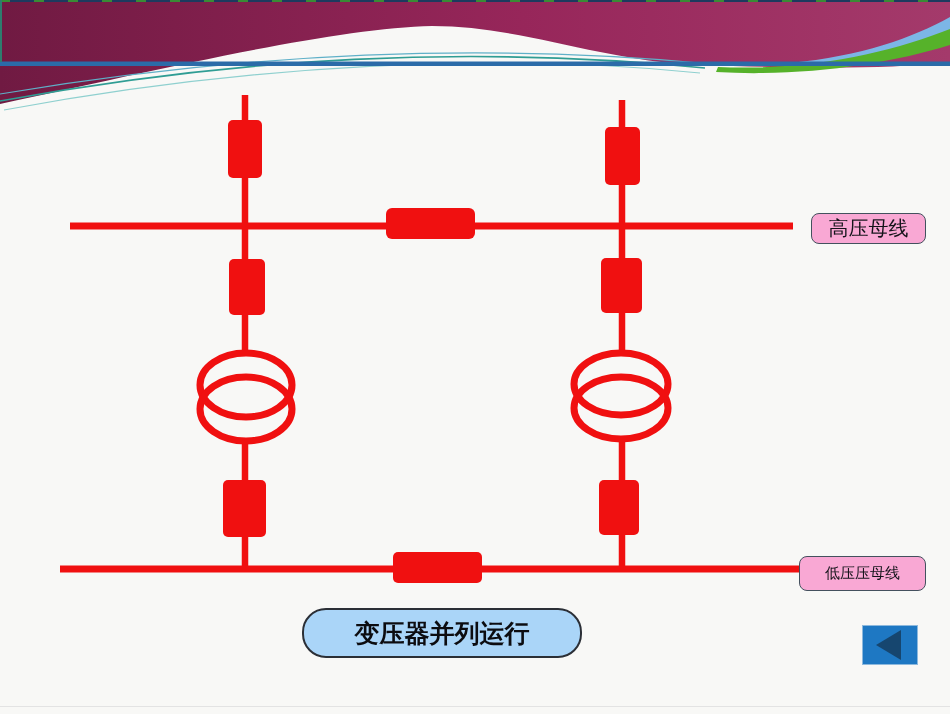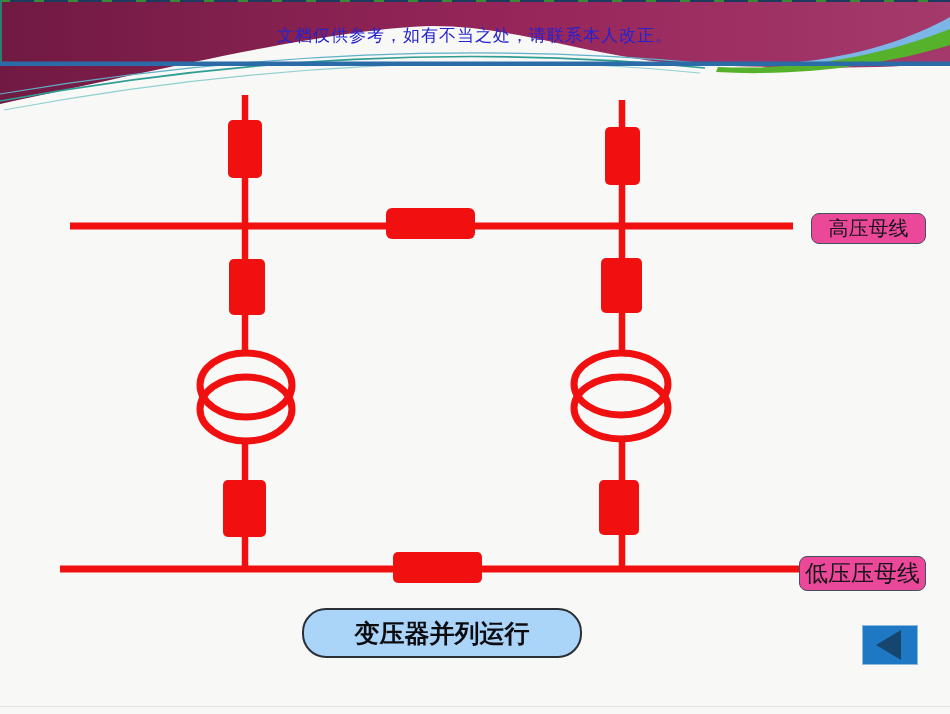--- a/index.html
+++ b/index.html
@@ -13,26 +13,26 @@
   .banner svg{position:absolute;left:0;top:0;}
   .banner-text{
     position:absolute;left:0;top:24px;width:950px;text-align:center;
     font-size:17px;font-weight:500;color:#2423cf;letter-spacing:1px;
   }
   
   .diagram{position:absolute;left:0;top:0;}
   
   .bus-label{
     position:absolute;display:flex;align-items:center;justify-content:center;
-    background:#ec4899;border:1.5px solid #44515e;border-radius:8px;
+    background:#f9a8d4;border:1.5px solid #44515e;border-radius:8px;
     color:#14141a;font-family:"Liberation Serif","DejaVu Serif",serif;
     box-sizing:border-box;white-space:nowrap;
   }
   .bus-label.high{left:811px;top:213px;width:115px;height:31px;font-size:20px;}
-  .bus-label.low{left:799px;top:556px;width:127px;height:35px;font-size:23px;}
+  .bus-label.low{left:799px;top:556px;width:127px;height:35px;font-size:15px;}
   .caption-box{
     position:absolute;left:302px;top:608px;width:280px;height:50px;
     background:#aad5f8;border:2px solid #2b2f36;border-radius:24px;
     display:flex;align-items:center;justify-content:center;
     font-size:25px;font-weight:bold;color:#0c0c10;box-sizing:border-box;
   }
   
   .back-button{
     position:absolute;left:862px;top:625px;width:56px;height:40px;
     background:#1e78c3;border:1px solid #8db9dd;box-sizing:border-box;
@@ -69,21 +69,20 @@
       <path d="M0,101 C 240,57 470,45 705,68" fill="none" stroke="#2f9d94" stroke-width="1.6"></path>
       <path d="M0,94 C 250,52 480,43 700,63" fill="none" stroke="#5fb0c8" stroke-width="1.2"></path>
       <path d="M4,110 C 250,64 500,52 700,73" fill="none" stroke="#8fd0cf" stroke-width="1.2"></path>
 
       <rect x="0" y="61.5" width="950" height="4.5" fill="#2b6ba8"></rect>
 
       <rect x="0" y="0" width="950" height="2" fill="#1d3a5f"></rect>
       <line x1="0" y1="1" x2="950" y2="1" stroke="#3f9a2e" stroke-width="2" stroke-dasharray="10 24" opacity="0.85"></line>
       <rect x="0" y="0" width="2" height="62" fill="#2e7d6e"></rect>
     </svg>
-    <div class="banner-text">文档仅供参考，如有不当之处，请联系本人改正。</div>
   </div>
 
   <svg class="diagram" width="950" height="714" viewBox="0 0 950 714">
     <g stroke="#f01010" fill="none">
 
       <line x1="245" y1="95" x2="245" y2="354" stroke-width="6.5"></line>
       <line x1="245" y1="440" x2="245" y2="570" stroke-width="6.5"></line>
       <line x1="622" y1="100" x2="622" y2="354" stroke-width="6.5"></line>
       <line x1="622" y1="440" x2="622" y2="570" stroke-width="6.5"></line>
 

